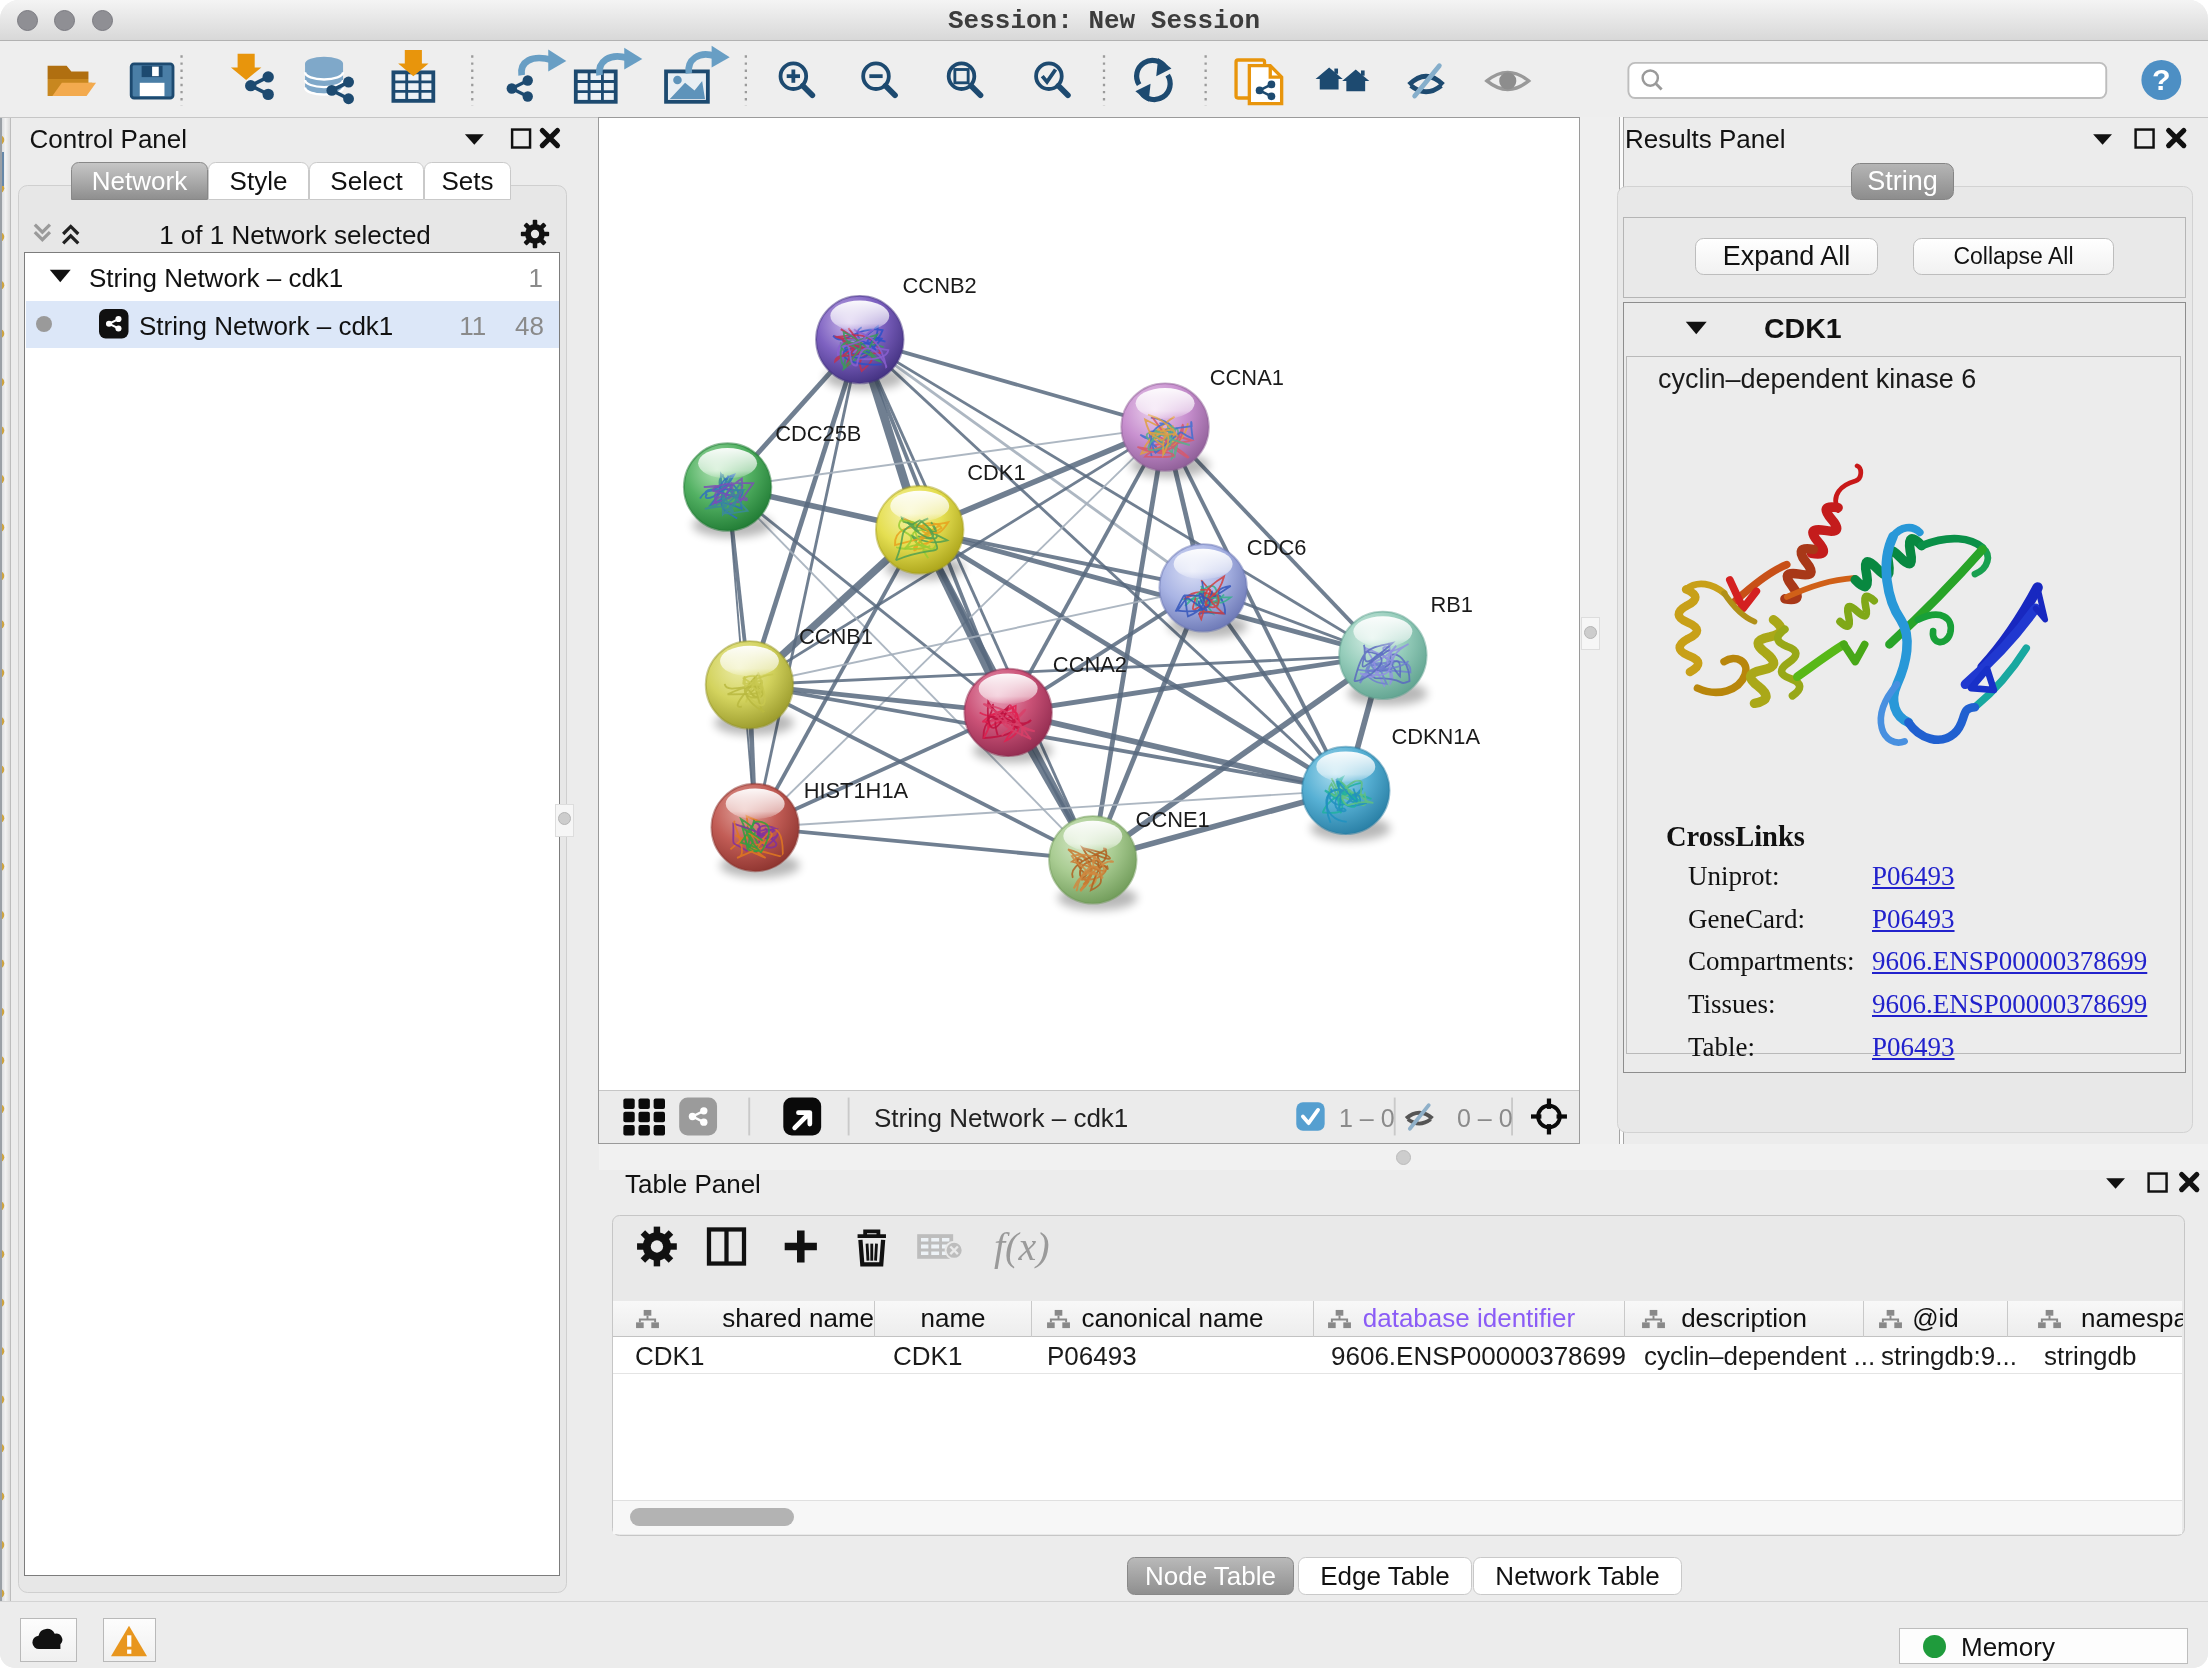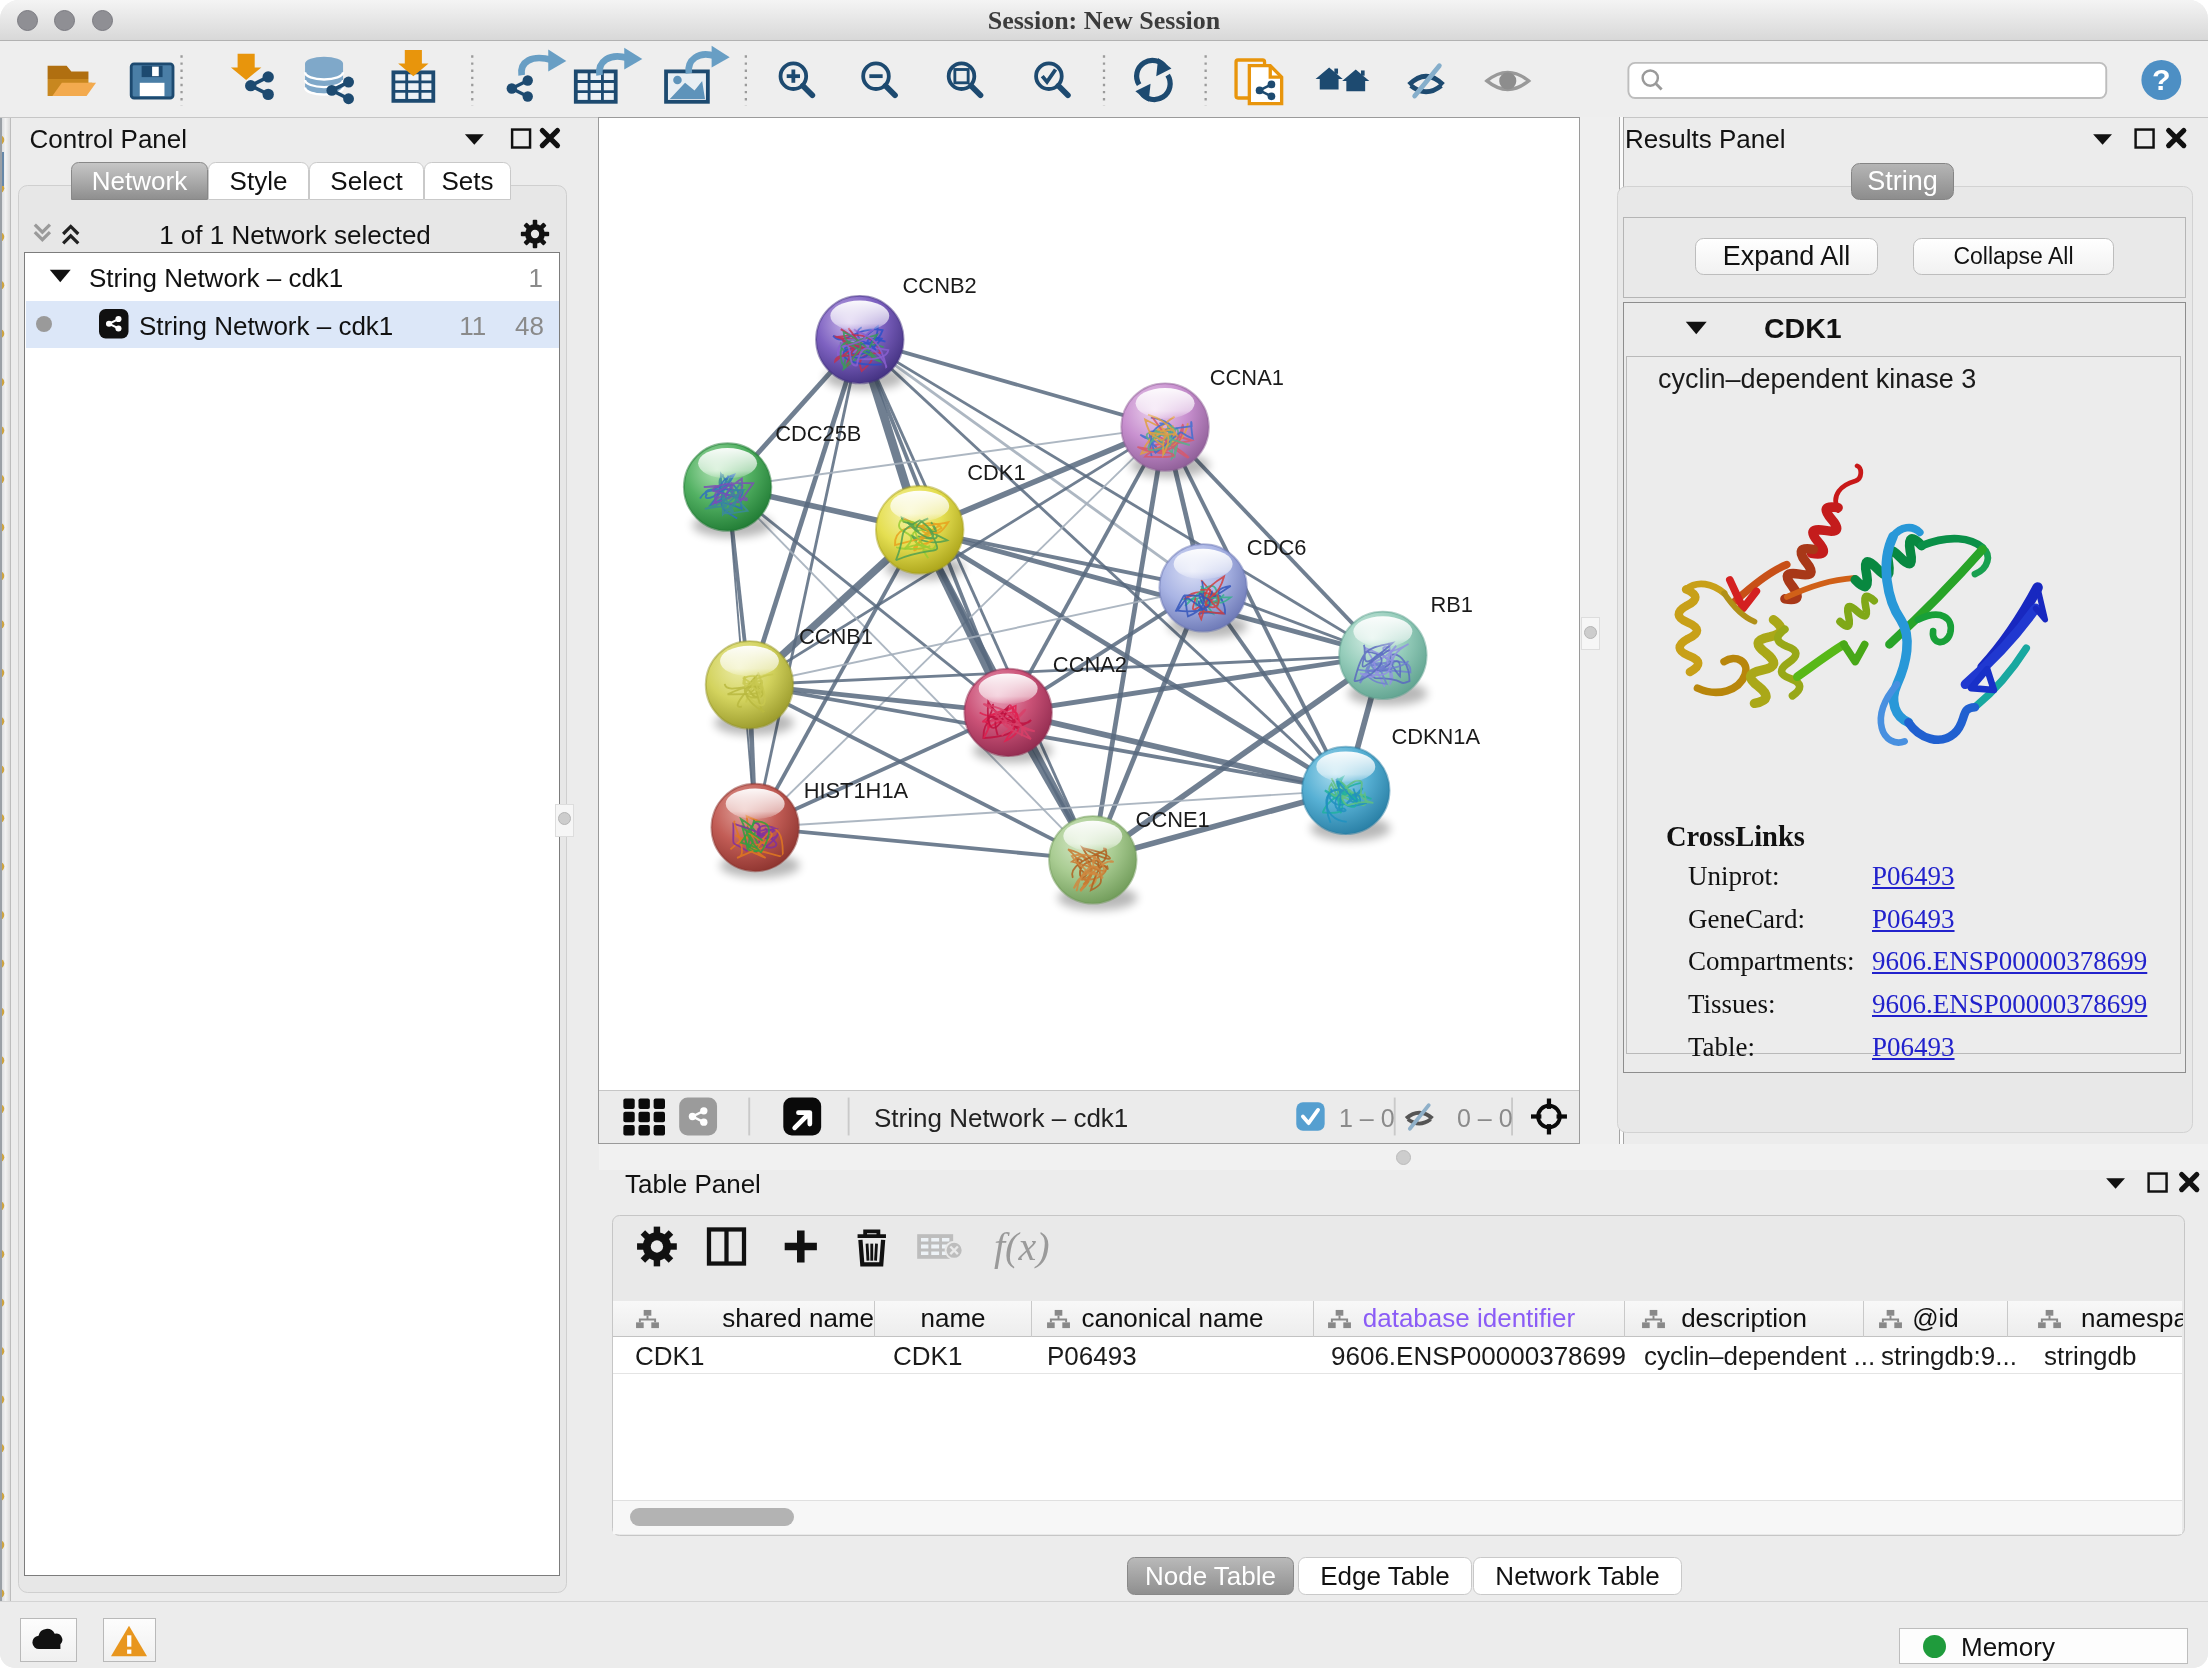--- a/index.html
+++ b/index.html
@@ -1,18 +1,18 @@
 <!DOCTYPE html>
 <html style="font-size:15px"><head><meta charset="utf-8"><style>html,body{margin:0;padding:0;}body{width:2208px;height:1668px;background:#fff;font-family:'Liberation Sans',sans-serif;overflow:hidden;}#win{position:absolute;left:0;top:0;width:2208px;height:1668px;background:#ececec;border-radius:19px 19px 15px 15px;overflow:hidden;}.abs{position:absolute;}</style></head><body>
 <div id="win">
     <div class="abs" style="left:0;top:0;width:2208px;height:40px;background:linear-gradient(#f4f4f4,#d8d8d8);border-bottom:1px solid #b2b2b2;">
       <div class="abs" style="left:17px;top:9.5px;width:21px;height:21px;border-radius:50%;background:#8f8f94;border:1px solid #7a7a80;box-sizing:border-box;"></div>
       <div class="abs" style="left:54px;top:9.5px;width:21px;height:21px;border-radius:50%;background:#8f8f94;border:1px solid #7a7a80;box-sizing:border-box;"></div>
       <div class="abs" style="left:92px;top:9.5px;width:21px;height:21px;border-radius:50%;background:#8f8f94;border:1px solid #7a7a80;box-sizing:border-box;"></div>
-      <div style="position:absolute;left:0px;top:5.7px;font-size:26px;line-height:30px;color:#3c3c3c;font-weight:bold;font-family:Liberation Serif, serif;white-space:nowrap;width:2208px;text-align:center;">Session: New Session</div>
+      <div style="position:absolute;left:0px;top:5.7px;font-size:26px;line-height:30px;color:#3c3c3c;font-weight:bold;font-family:Liberation Mono, monospace;white-space:nowrap;width:2208px;text-align:center;">Session: New Session</div>
     </div>
     <div class="abs" style="left:0;top:41px;width:2208px;height:76px;background:#eeeeee;border-bottom:1px solid #c6c6c6;"><svg width="2208" height="76" viewBox="0 0 2322 80">
         <path d="M49,26 L69,26 L74,32 L92,32 L92,40 L49,40 Z" fill="#b06f10"></path>
         <path d="M49,58 L49,40 L92,40 L92,44 L96,44 L86,58 Z" fill="#c8871f"></path>
         <path d="M54,58 L64,44 L100,44 L90,58 Z" fill="#f3aa4e"></path>
         <rect x="137" y="24" width="44" height="36" rx="3" fill="#4a7ea6" stroke="#1d4a70" stroke-width="3"></rect>
         <rect x="148" y="26" width="22" height="12" fill="#1d4a70"></rect>
         <rect x="159" y="27" width="7" height="10" fill="#fff"></rect>
         <rect x="146" y="44" width="26" height="14" fill="#fff"></rect>
         <line x1="190" y1="15" x2="190" y2="68" stroke="#9b9b9b" stroke-width="2.4" stroke-dasharray="2.5,5"></line>
@@ -533,21 +533,21 @@
     <div class="abs" style="left:1851px;top:163px;width:103px;height:37px;background:linear-gradient(#b5b5b5,#8d8d8d);border:1px solid #858585;border-radius:8.6px;box-sizing:border-box;color:#fff;font-size:27px;text-align:center;line-height:34px;">String</div>
     <div class="abs" style="left:1623px;top:217px;width:563px;height:81px;background:#e9e9e9;border:1px solid #b5b5b5;box-sizing:border-box;"></div>
     <div class="abs" style="left:1695px;top:238px;width:183px;height:37px;background:linear-gradient(#ffffff,#f1f1f1);border:1px solid #bdbdbd;border-radius:8.6px;box-sizing:border-box;font-size:27px;text-align:center;line-height:34px;color:#111;">Expand All</div>
     <div class="abs" style="left:1913px;top:238px;width:201px;height:37px;background:linear-gradient(#ffffff,#f1f1f1);border:1px solid #bdbdbd;border-radius:8.6px;box-sizing:border-box;font-size:23px;text-align:center;line-height:34px;color:#111;">Collapse All</div>
     <div class="abs" style="left:1623px;top:302px;width:563px;height:771px;background:#ebebeb;border:1.9px solid #8d8d8d;box-sizing:border-box;"></div>
     <svg class="abs" style="left:1682px;top:316px;" width="28.5" height="23" viewBox="0 0 30 24">
       <path d="M4,6 L26,6 L15,19 Z" fill="#111"></path>
     </svg>
     <div style="position:absolute;left:1764px;top:312px;font-size:28.5px;line-height:33px;color:#111;font-weight:bold;font-family:'Liberation Sans',sans-serif;white-space:nowrap;">CDK1</div>
     <div class="abs" style="left:1626px;top:356px;width:555px;height:698px;background:#ececec;border:1px solid #b9b9b9;box-sizing:border-box;"></div>
-    <div style="position:absolute;left:1658px;top:364px;font-size:27px;line-height:31px;color:#1a1a1a;font-weight:normal;font-family:'Liberation Sans',sans-serif;white-space:nowrap;">cyclin–dependent kinase 3</div>
+    <div style="position:absolute;left:1658px;top:364px;font-size:27px;line-height:31px;color:#1a1a1a;font-weight:normal;font-family:'Liberation Sans',sans-serif;white-space:nowrap;">cyclin–dependent kinase 6</div>
     <div class="abs" style="left:1669px;top:458px;width:361px;height:304px;"><svg width="380" height="314" viewBox="0 0 400 330">
         <path d="M178,55 C170,38 182,28 196,24 C204,21 203,10 198,8" stroke="#c81818" stroke-width="5" fill="none" stroke-linecap="round" stroke-linejoin="round"></path>
         <path d="M150,100 Q171,104 157,88 Q143,72 164,76 Q185,80 171,64 Q157,48 178,52" stroke="#c41c1c" stroke-width="10" fill="none" stroke-linecap="round" stroke-linejoin="round"></path>
         <path d="M122,148 Q143,152 130,135 Q116,118 137,122 Q158,126 144,109 Q131,92 152,96" stroke="#a83818" stroke-width="10" fill="none" stroke-linecap="round" stroke-linejoin="round"></path>
         <path d="M70,150 C90,132 108,118 124,112" stroke="#c85018" stroke-width="8" fill="none" stroke-linecap="round" stroke-linejoin="round"></path>
         <path d="M64,128 L78,158 L92,140" stroke="#d42020" stroke-width="8" fill="none" stroke-linecap="round" stroke-linejoin="round"></path>
         <path d="M124,146 C150,134 170,128 196,126" stroke="#d06018" stroke-width="6" fill="none" stroke-linecap="round" stroke-linejoin="round"></path>
         <path d="M22,225 Q40,215 21,208 Q2,200 20,190 Q39,181 20,173 Q1,165 19,155 Q37,146 18,138" stroke="#c8a018" stroke-width="9" fill="none" stroke-linecap="round" stroke-linejoin="round"></path>
         <path d="M18,138 C30,128 46,132 58,142" stroke="#c8a018" stroke-width="7" fill="none" stroke-linecap="round" stroke-linejoin="round"></path>
         <path d="M30,242 C52,252 74,244 80,228 C85,214 70,206 58,214" stroke="#b8860b" stroke-width="8" fill="none" stroke-linecap="round" stroke-linejoin="round"></path>

